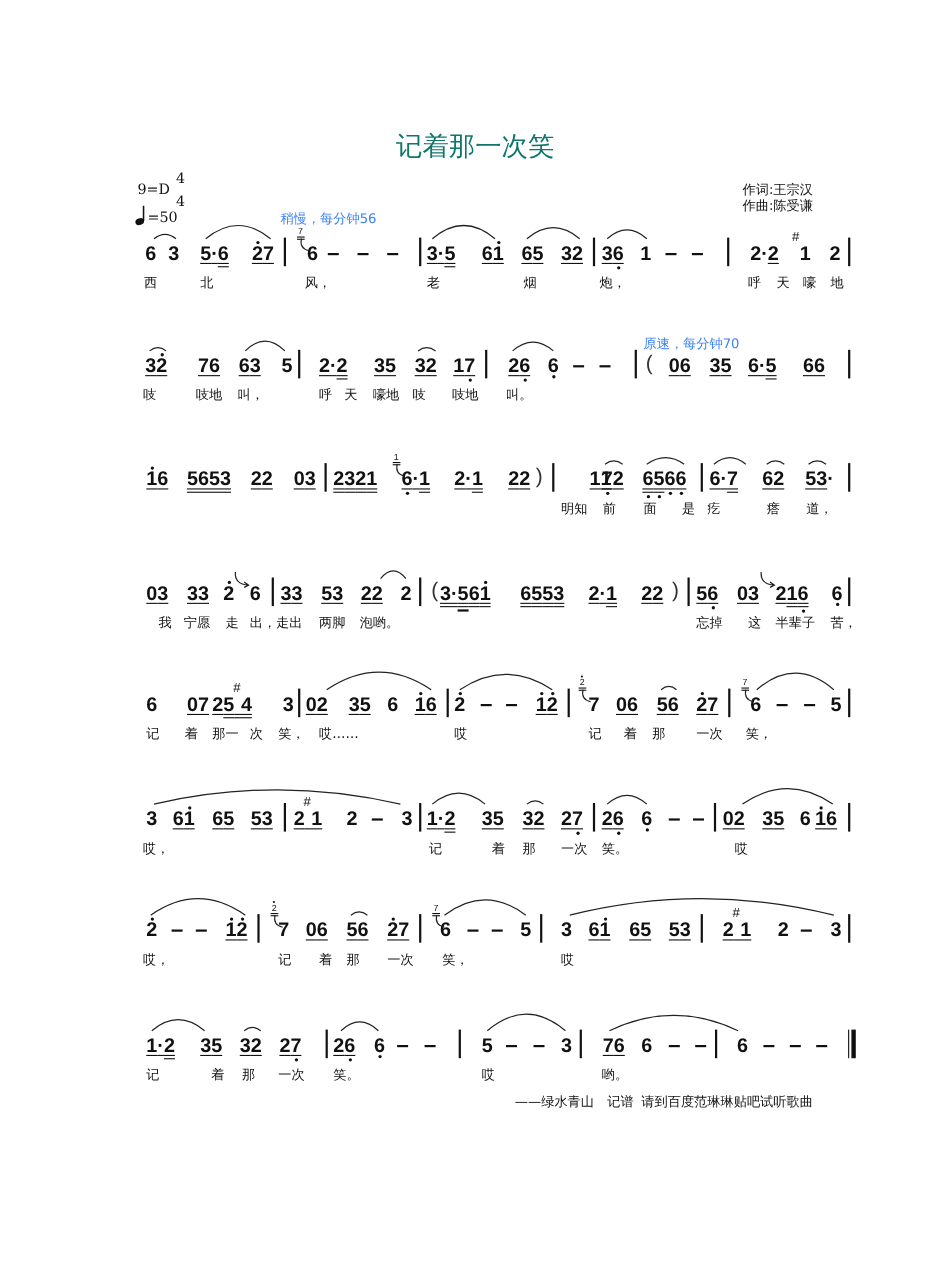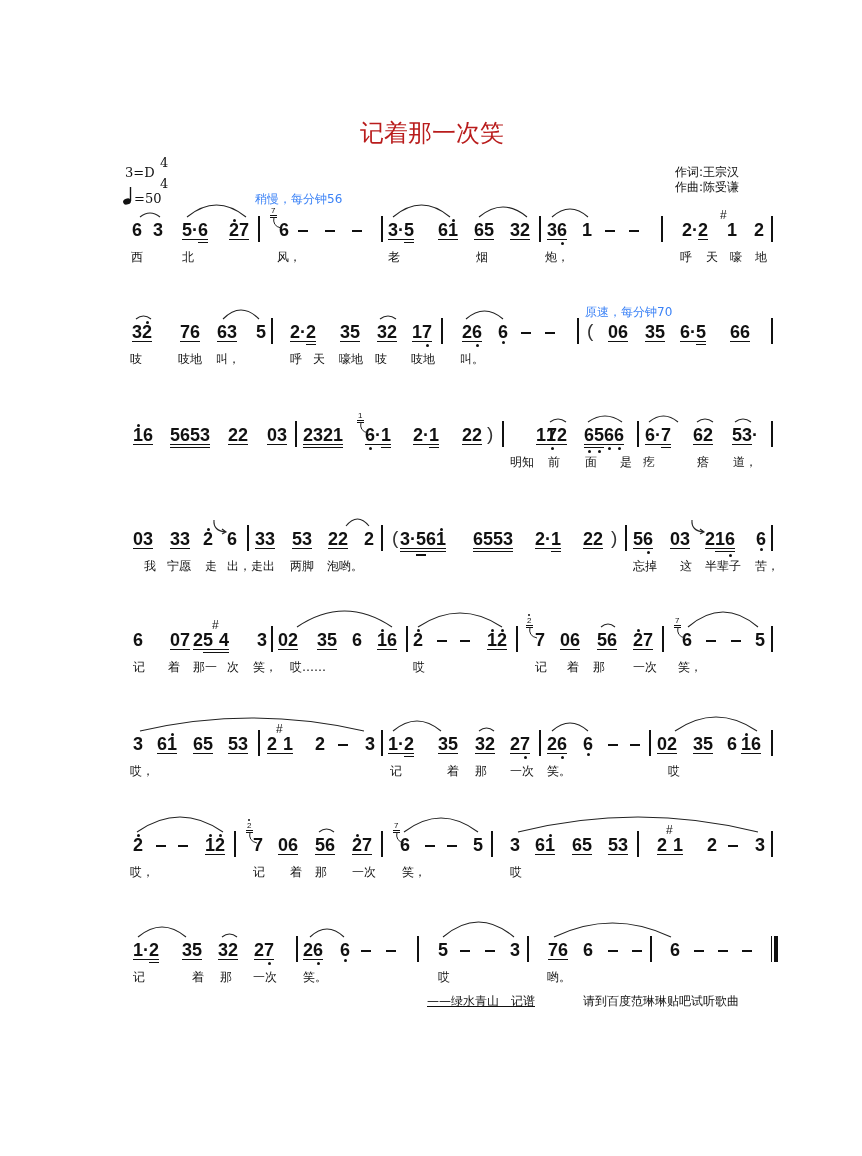--- a/index.html
+++ b/index.html
@@ -1,18 +1,18 @@
 <!DOCTYPE html>
 <html><head>
 <meta charset="utf-8">
 <style>
   html, body { margin:0; padding:0; background:#ffffff; }
   #page { position:relative; width:862px; height:1156px; background:#ffffff; overflow:hidden; color:#111111; font-family:"DejaVu Sans", sans-serif; }
   .abs { position:absolute; white-space:nowrap; }
-  .title { left:332px; width:200px; top:119px; text-align:center; font-size:24px; line-height:28px; color:#b91c1c; }
+  .title { left:332px; width:200px; top:119px; text-align:center; font-size:24px; line-height:28px; color:#0f766e; }
   .subtitle { left:334px; width:200px; top:158px; text-align:center; font-size:17px; line-height:20px; color:#1a1a1a; }
   .key { left:125px; top:165px; font-family:"DejaVu Serif", serif; font-size:13px; line-height:15px; }
   .ts { left:160px; font-family:"DejaVu Serif", serif; font-size:13px; line-height:15px; }
   .ts-top { top:155px; }
   .ts-bot { top:176px; }
   .tempo-icon { left:122px; top:186px; }
   .tempo-val { left:134px; top:191px; font-family:"DejaVu Serif", serif; font-size:13px; line-height:15px; }
   .credit { left:675px; font-size:12px; line-height:14px; }
   .credit-1 { top:165px; }
   .credit-2 { top:180px; }
@@ -40,21 +40,21 @@
   .grace-ul { position:absolute; left:0; width:7px; height:1px; background:#111; }
   .g1 { top:8px; } .g2 { top:10px; }
   .grace-tie { position:absolute; left:1px; top:9px; overflow:visible; fill:none; stroke:#222; stroke-width:1; }
 </style>
 </head>
 <body>
 
 <div id="page">
   <div class="abs title">记着那一次笑</div>
 
-  <div class="abs key">3=D</div>
+  <div class="abs key">9=D</div>
   <div class="abs ts ts-top">4</div>
   <div class="abs ts ts-bot">4</div>
 
   <svg class="abs tempo-icon" width="12" height="20" viewBox="0 0 12 20">
     <line x1="8.5" y1="1" x2="8.5" y2="15" stroke="#111" stroke-width="1.4"></line>
     <ellipse cx="5" cy="15.5" rx="4" ry="3" transform="rotate(-20 5 15.5)" fill="#111"></ellipse>
   </svg>
   <div class="abs tempo-val">=50</div>
 
   <div class="abs credit credit-1">作词:王宗汉</div>
@@ -430,15 +430,15 @@
         <span class="lyric" style="left: 133px;">记</span>
         <span class="lyric" style="left: 192px;">着</span>
         <span class="lyric" style="left: 220px;">那</span>
         <span class="lyric" style="left: 253px;">一次</span>
         <span class="lyric" style="left: 303px;">笑。</span>
         <span class="lyric" style="left: 438px;">哎</span>
         <span class="lyric" style="left: 547px;">哟。</span>
       </div>
     </div>
 
-  <div class="abs footer" style="left:427px;text-decoration:underline;">——绿水青山　记谱</div>
+  <div class="abs footer" style="left:468px;">——绿水青山　记谱</div>
   <div class="abs footer" style="left:583px;">请到百度范琳琳贴吧试听歌曲</div>
 </div>
 
 </body></html>

